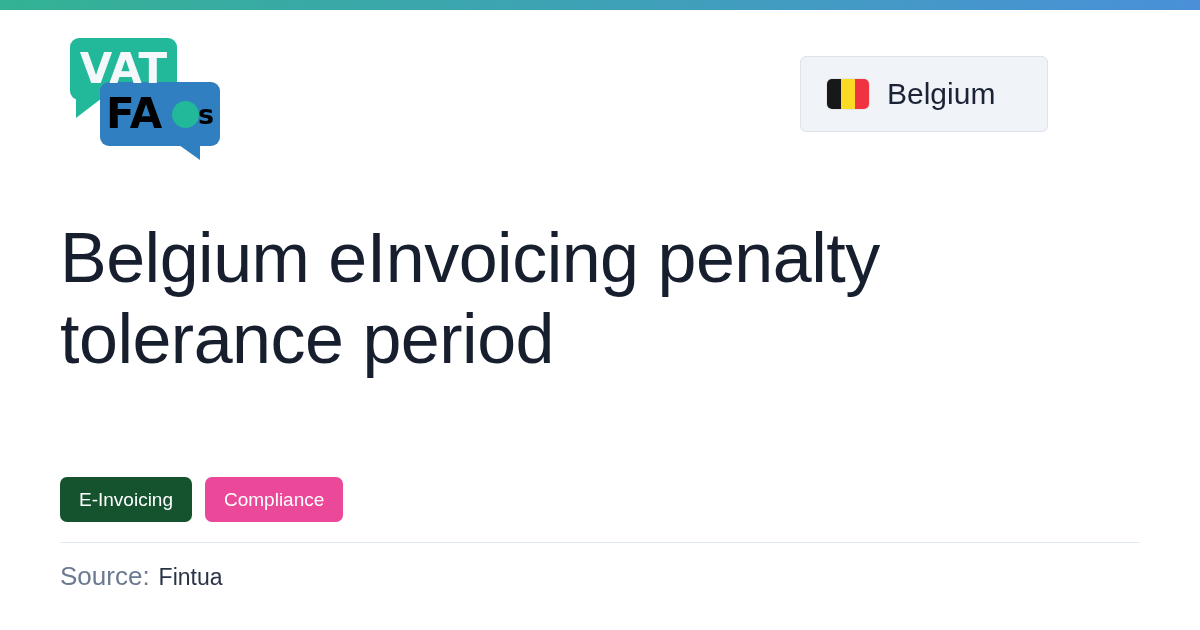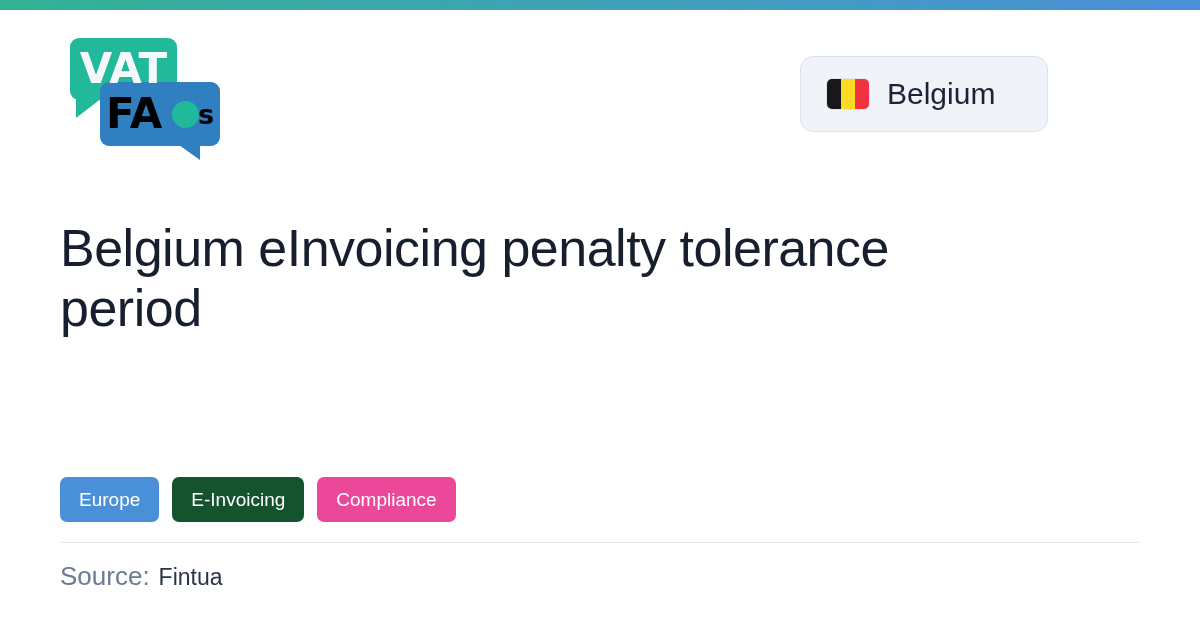--- a/index.html
+++ b/index.html
@@ -122,21 +122,21 @@
 
   
   .country-badge {
     position: absolute;
     right: 60px;
     top: 46px;
     height: 76px;
     min-width: 248px;
     background: #f0f3f8;
     border: 1px solid #dde3ec;
-    border-radius: 13px;
+    border-radius: 6px;
     display: flex;
     align-items: center;
     gap: 18px;
     padding: 0 26px;
   }
   .flag {
     width: 42px;
     height: 30px;
     border-radius: 5px;
     overflow: hidden;
@@ -156,21 +156,21 @@
   }
 
   
   .main {
     position: absolute;
     left: 60px;
     top: 218px;
     width: 1080px;
   }
   .page-title {
-    font-size: 52px;
+    font-size: 70px;
     line-height: 1.16;
     font-weight: 400;
     color: #171e2e;
     letter-spacing: -0.5px;
     max-width: 930px;
   }
 
   
   .tags {
     position: absolute;
@@ -249,21 +249,20 @@
     <span class="country-name">Belgium</span>
   </div>
 
 </div>
 
 <div class="main">
   <h1 class="page-title">Belgium eInvoicing penalty tolerance period</h1>
 </div>
 
 <div class="tags">
-  <span class="tag" style="background: rgb(74, 144, 217);">Europe</span>
   <span class="tag" style="background: #14532d;">E-Invoicing</span>
   <span class="tag" style="background: #ec4899;">Compliance</span>
 </div>
 
 <div class="divider"></div>
 
 <div class="source-row">
   <span class="source-label">Source:</span>
   <span class="source-value">Fintua</span>
 </div>

